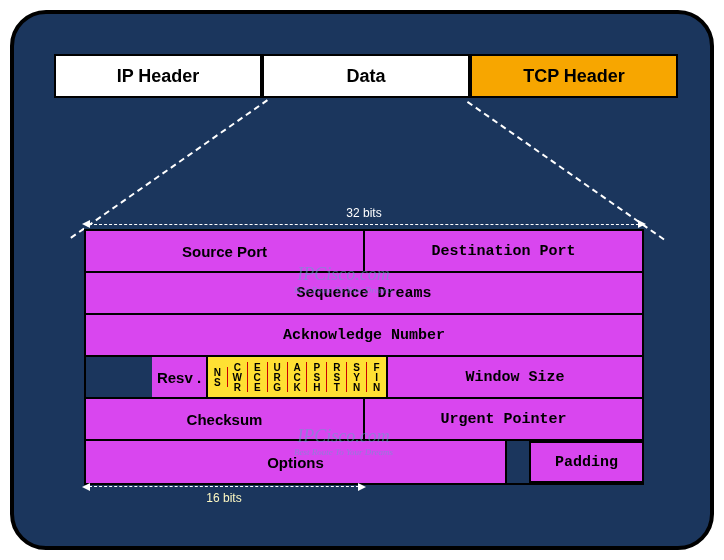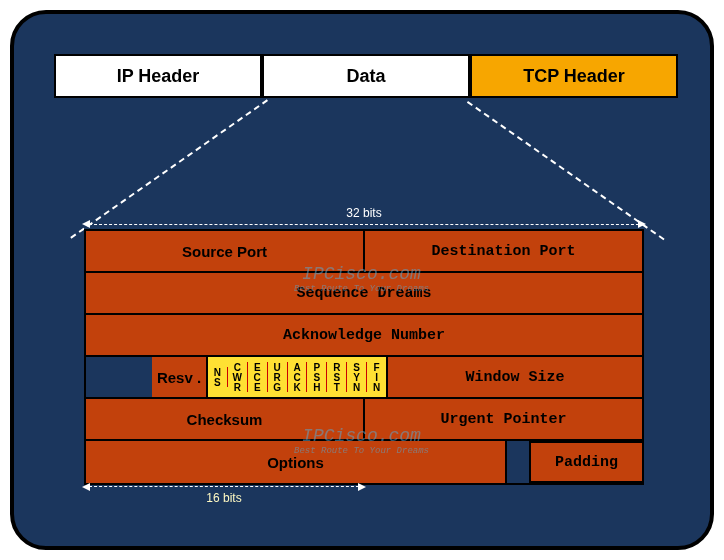--- a/index.html
+++ b/index.html
@@ -73,21 +73,21 @@
     width: 560px;
     border: 2px solid #000;
   }
   .row {
     display: flex;
     height: 42px;
     border-bottom: 2px solid #000;
   }
   .row:last-child { border-bottom: 2px solid #000; }
   .cell {
-    background: #c2410c;
+    background: #d946ef;
     border-right: 2px solid #000;
     display: flex; align-items: center; justify-content: center;
     font-size: 15px;
   }
   .cell:last-child { border-right: none; font-family: Liberation Mono, monospace; }
   .half { flex: 1; }
   .full { flex: 1; }
   
   .len { width: 66px; margin-top: 48px; }
   .resv { width: 56px; }
@@ -119,21 +119,21 @@
   .half-width-label::before, .half-width-label::after {
     content:''; position:absolute; top:-4px; width:0;height:0;
     border-top:4px solid transparent;border-bottom:4px solid transparent;
   }
   .half-width-label::before { left:-2px; border-right:8px solid #fff; }
   .half-width-label::after { right:-2px; border-left:8px solid #fff; }
   
   .watermark {
     position: absolute;
     color: #5fa4c9;
-    font-family: Liberation Mono, monospace;
+    font-family: Liberation Serif, serif;
     font-style: italic;
     font-size: 18px;
     opacity: 0.55;
     pointer-events: none;
     text-align:center;
     font-weight:normal;
   }
   .watermark .sub { display:block; font-size:9px; font-style:italic;}
   .wm1 { left: 280px; top: 250px; }
   .wm2 { left: 280px; top: 412px; }

